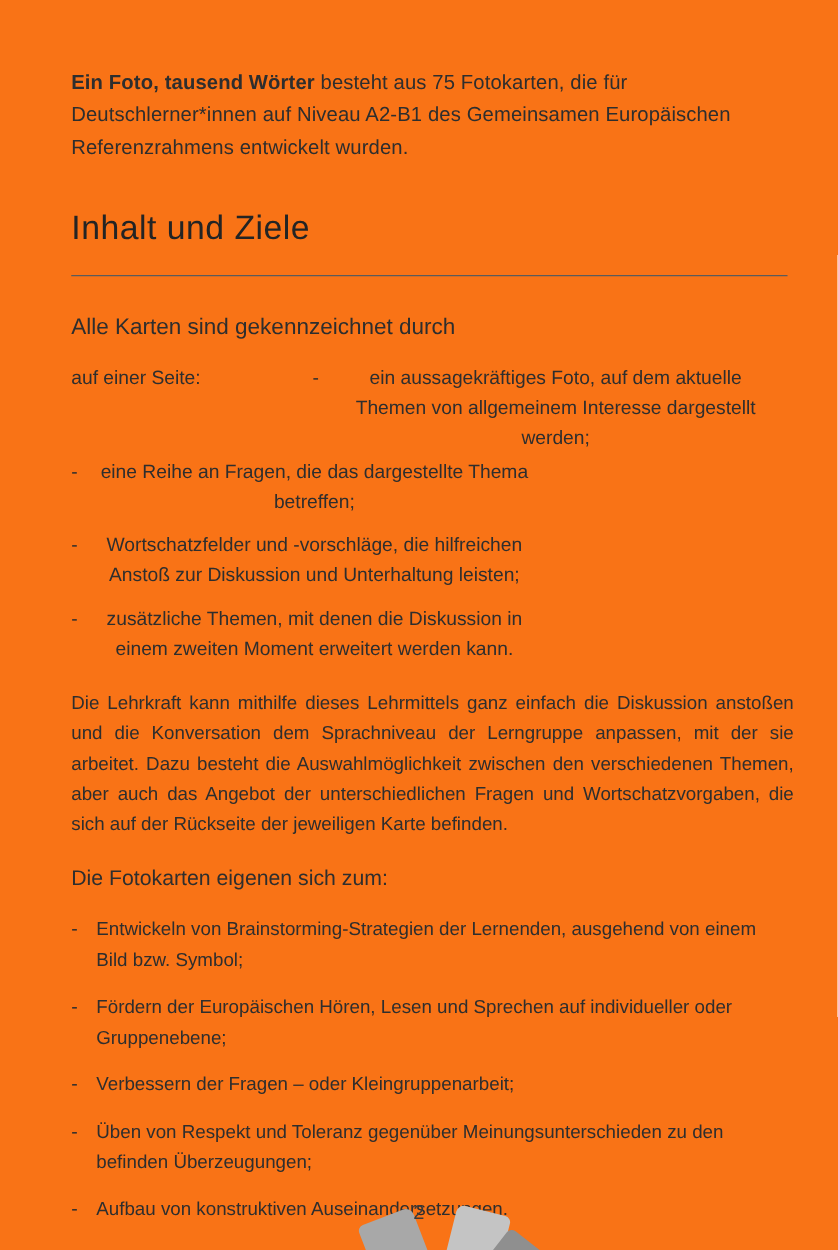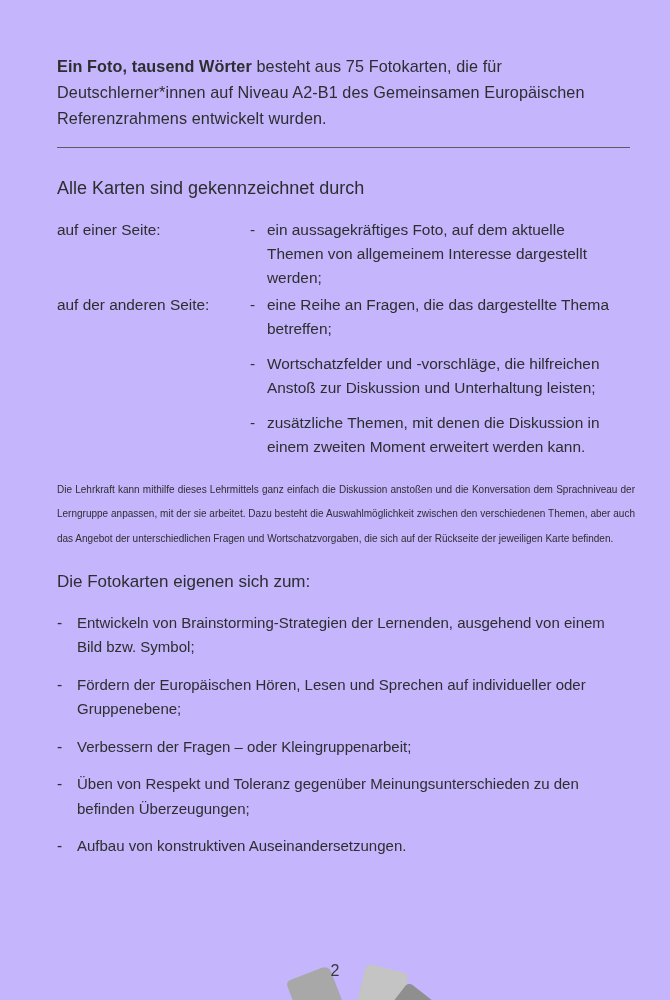--- a/index.html
+++ b/index.html
@@ -4,21 +4,21 @@
 <style>
   html, body {
     margin: 0;
     padding: 0;
     background: #ffffff;
   }
   .page {
     position: relative;
     width: 670px;
     height: 1000px;
-    background: #c4b5fd;
+    background: #f97316;
     overflow: hidden;
     font-family: "Liberation Sans", sans-serif;
     color: #2b2b2b;
   }
   .content {
     position: absolute;
     left: 57px;
     top: 0;
     width: 575px;
   }
@@ -90,26 +90,27 @@
     flex: 0 0 17px;
     font-size: 15.4px;
     line-height: 24px;
     color: #2e2e2e;
   }
   .ditem .dtext {
     font-size: 15.4px;
     line-height: 24px;
     color: #2e2e2e;
     max-width: 355px;
+    text-align: center;
   }
 
   
   .body-para {
     margin-top: 19px;
-    font-size: 10px;
+    font-size: 15px;
     line-height: 24.2px;
     color: #2e2e2e;
     text-align: justify;
     width: 578px;
   }
 
   
   .list-intro {
     margin-top: 19px;
     font-size: 17px;
@@ -187,38 +188,38 @@
   }
 </style>
 </head>
 <body>
 
 <div class="page">
   <div class="content">
 
     <p class="intro"><span class="lead">Ein Foto, tausend Wörter</span><span> besteht aus 75 Fotokarten, die für Deutschlerner*innen auf Niveau A2-B1 des Gemeinsamen Europäischen Referenzrahmens entwickelt wurden.</span></p>
 
+    <h2 class="section-head">Inhalt und Ziele</h2>
     <div class="rule"></div>
 
     <p class="sub-lead">Alle Karten sind gekennzeichnet durch</p>
 
     <div class="deflist">
 
       <div class="defrow">
         <div class="label">auf einer Seite:</div>
         <div class="items">
           <div class="ditem">
             <span class="dash">-</span>
             <span class="dtext">ein aussagekräftiges Foto, auf dem aktuelle Themen von allgemeinem Interesse dargestellt werden;</span>
           </div>
         </div>
       </div>
 
       <div class="defrow">
-        <div class="label">auf der anderen Seite:</div>
         <div class="items">
           <div class="ditem">
             <span class="dash">-</span>
             <span class="dtext">eine Reihe an Fragen, die das dargestellte Thema betreffen;</span>
           </div>
           <div class="ditem">
             <span class="dash">-</span>
             <span class="dtext">Wortschatzfelder und -vorschläge, die hilfreichen Anstoß zur Diskussion und Unterhaltung leisten;</span>
           </div>
           <div class="ditem">

